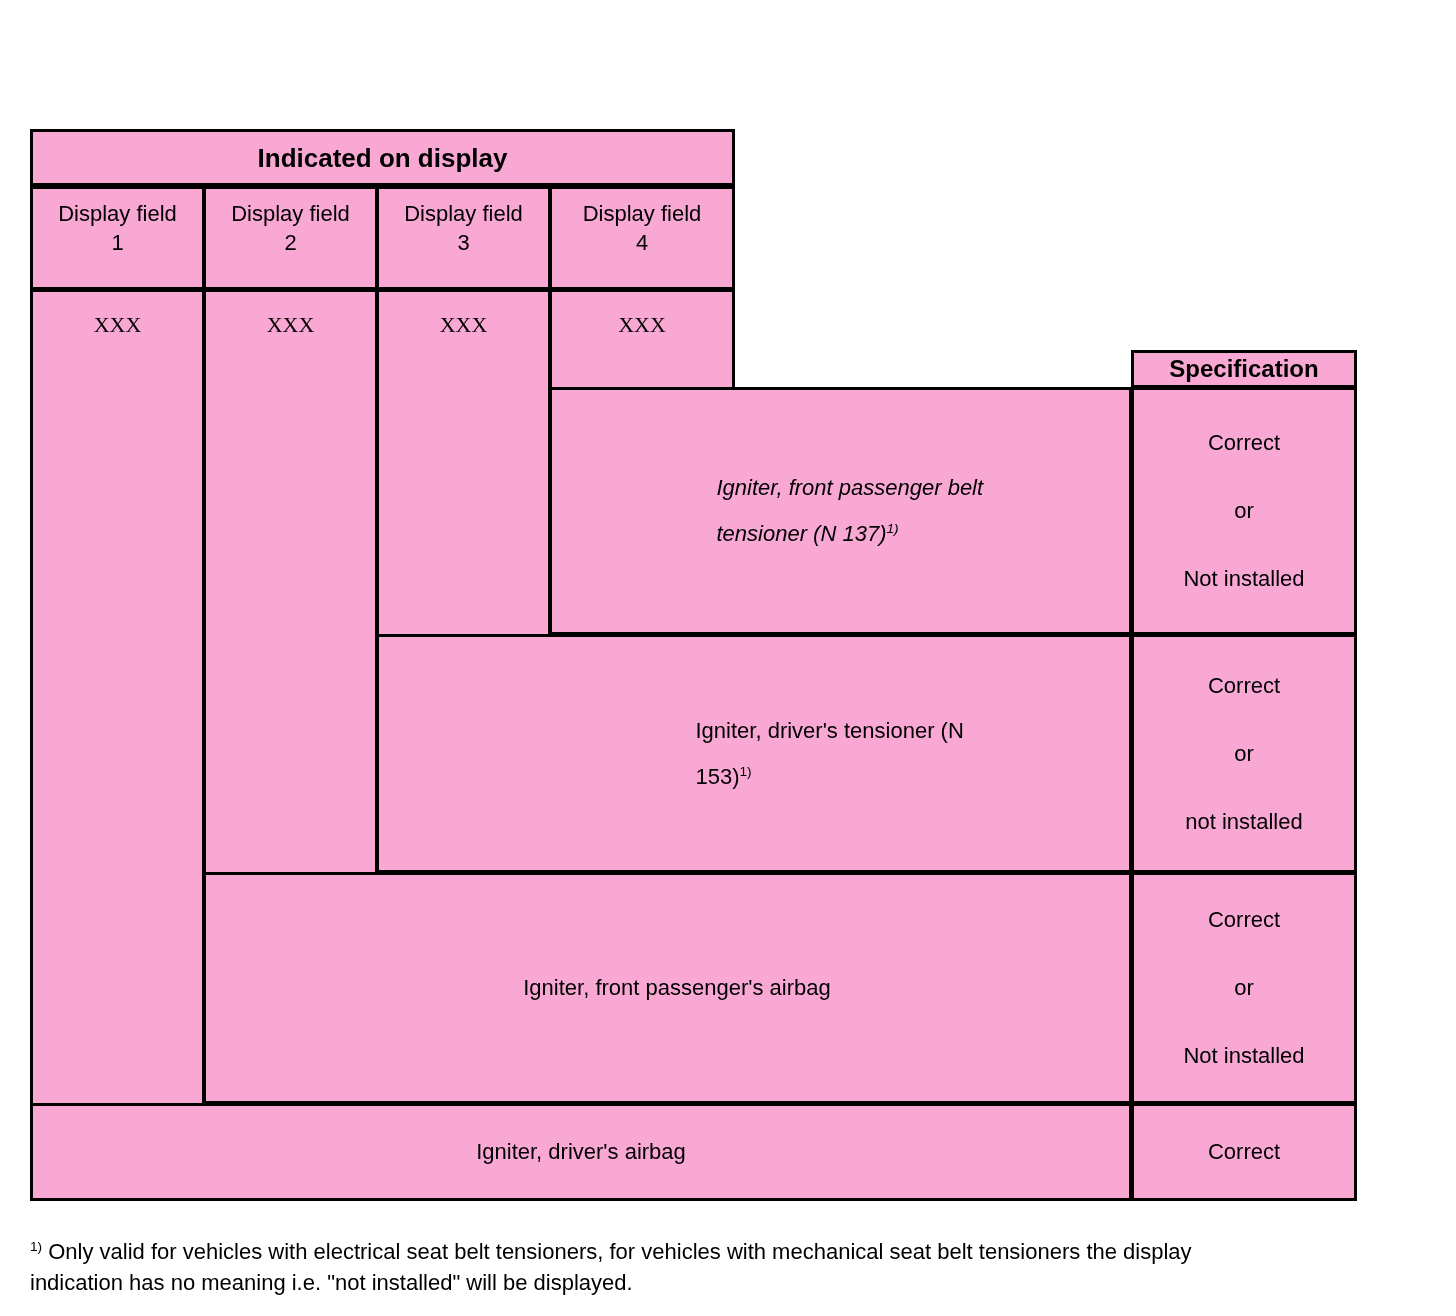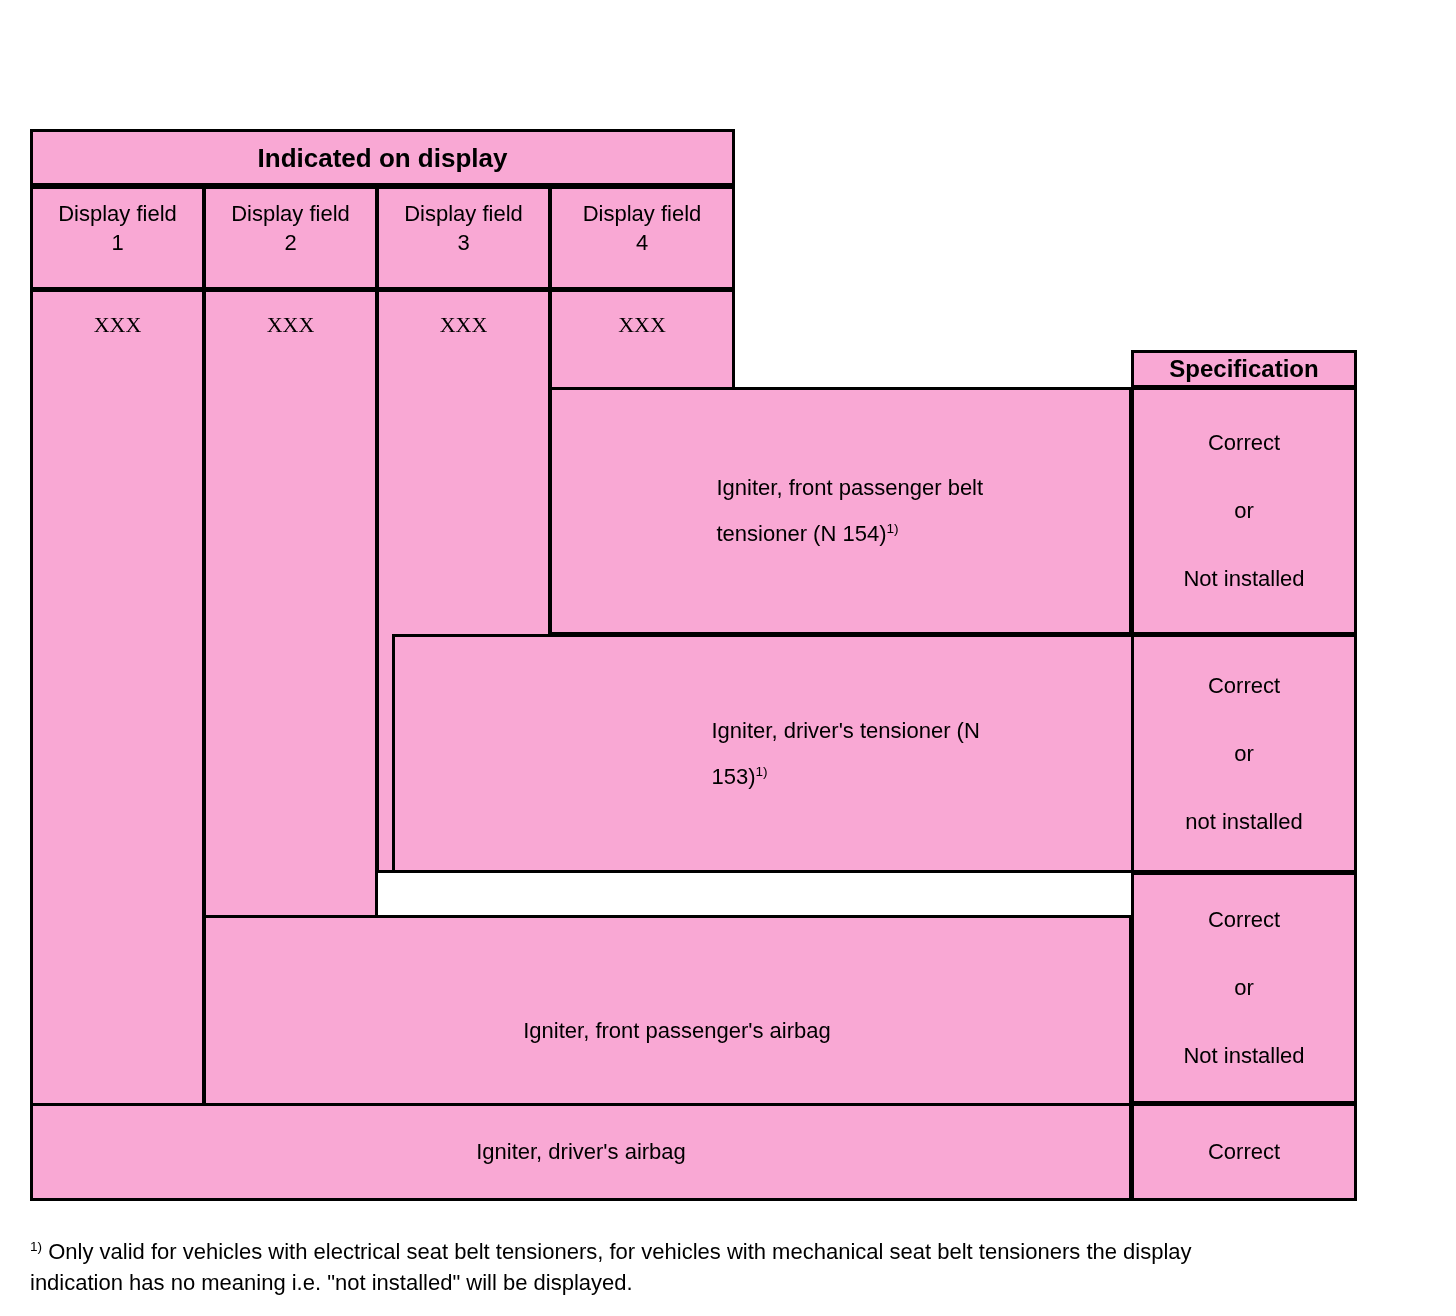--- a/index.html
+++ b/index.html
@@ -107,42 +107,42 @@
     font-size: 24px;
     font-weight: bold;
   }
 
   
   .desc-cell {
     font-size: 22px;
     line-height: 46px;
   }
   #desc-row-1 { left: 549px; top: 387px;  width: 583px; height: 248px; }
-  #desc-row-2 { left: 392px; top: 634px;  width: 756px; height: 239px; padding-left: 41px; }
-  #desc-row-3 { left: 203px; top: 915px;  width: 929px; height: 232px; padding-left: 27px; }
+  #desc-row-2 { left: 376px; top: 634px;  width: 756px; height: 239px; padding-left: 41px; }
+  #desc-row-3 { left: 203px; top: 872px;  width: 929px; height: 232px; padding-left: 27px; }
   #desc-row-4 { left: 30px;  top: 1103px; width: 1102px; height: 98px; }
 
   
   .spec-cell {
     left: 1131px;
     width: 226px;
     font-size: 22px;
     line-height: 68px;
   }
   #spec-row-1 { top: 387px;  height: 248px; }
   #spec-row-2 { top: 634px;  height: 239px; }
   #spec-row-3 { top: 872px;  height: 232px; }
   #spec-row-4 { top: 1103px; height: 98px; line-height: 30px; }
 
   
   .desc-inner {
     display: block;
     text-align: left;
   }
-  #desc-row-1 .desc-inner { width: 340px; margin-left: 92px; }
+  #desc-row-1 .desc-inner { width: 340px; margin-left: 92px; font-style: italic; }
   #desc-row-2 .desc-inner { width: 345px; margin-left: 195px; }
 
   .spec-stack {
     display: block;
     width: 100%;
   }
   .spec-stack span { display: block; }
 
   sup {
     font-size: 0.62em;
@@ -207,21 +207,21 @@
   </div>
   <div class="cell df-val" id="df-val-4">
     <span class="cell-text">XXX</span>
   </div>
 
   <div class="cell bold" id="spec-header">Specification</div>
 
   <div class="cell desc-cell" id="desc-row-1">
     <span class="desc-inner">
       <span>Igniter, front passenger belt</span><br>
-      <span>tensioner (N 154)</span><sup>1)</sup>
+      <span>tensioner (N 137)</span><sup>1)</sup>
     </span>
   </div>
   <div class="cell spec-cell" id="spec-row-1">
     <span class="spec-stack">
       <span>Correct</span>
       <span>or</span>
       <span>Not installed</span>
     </span>
   </div>
 

